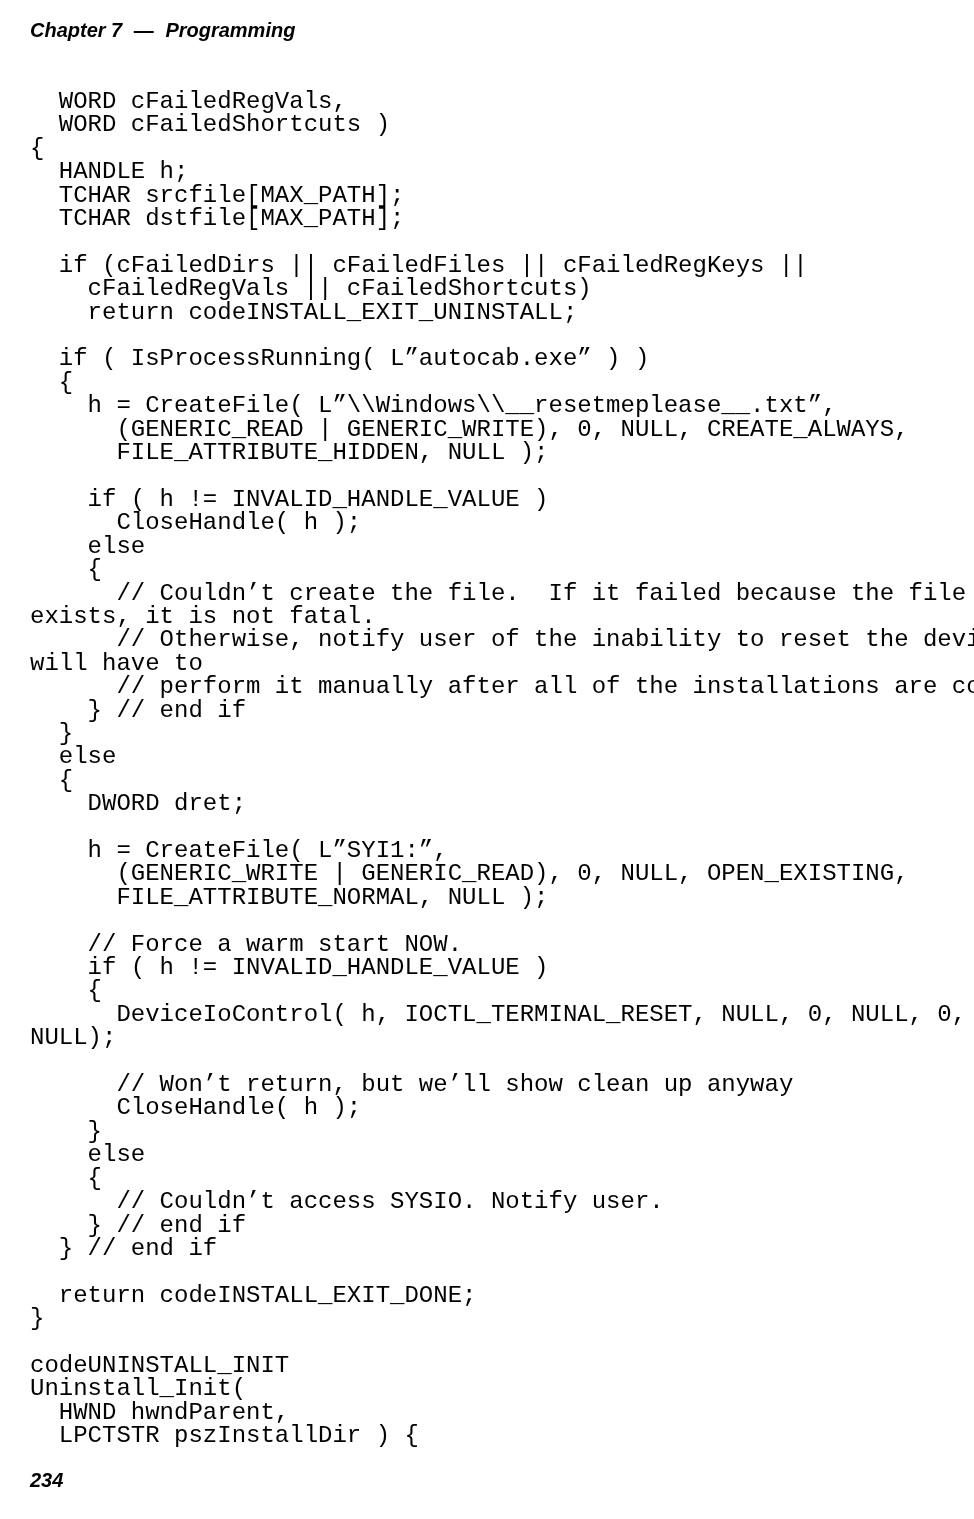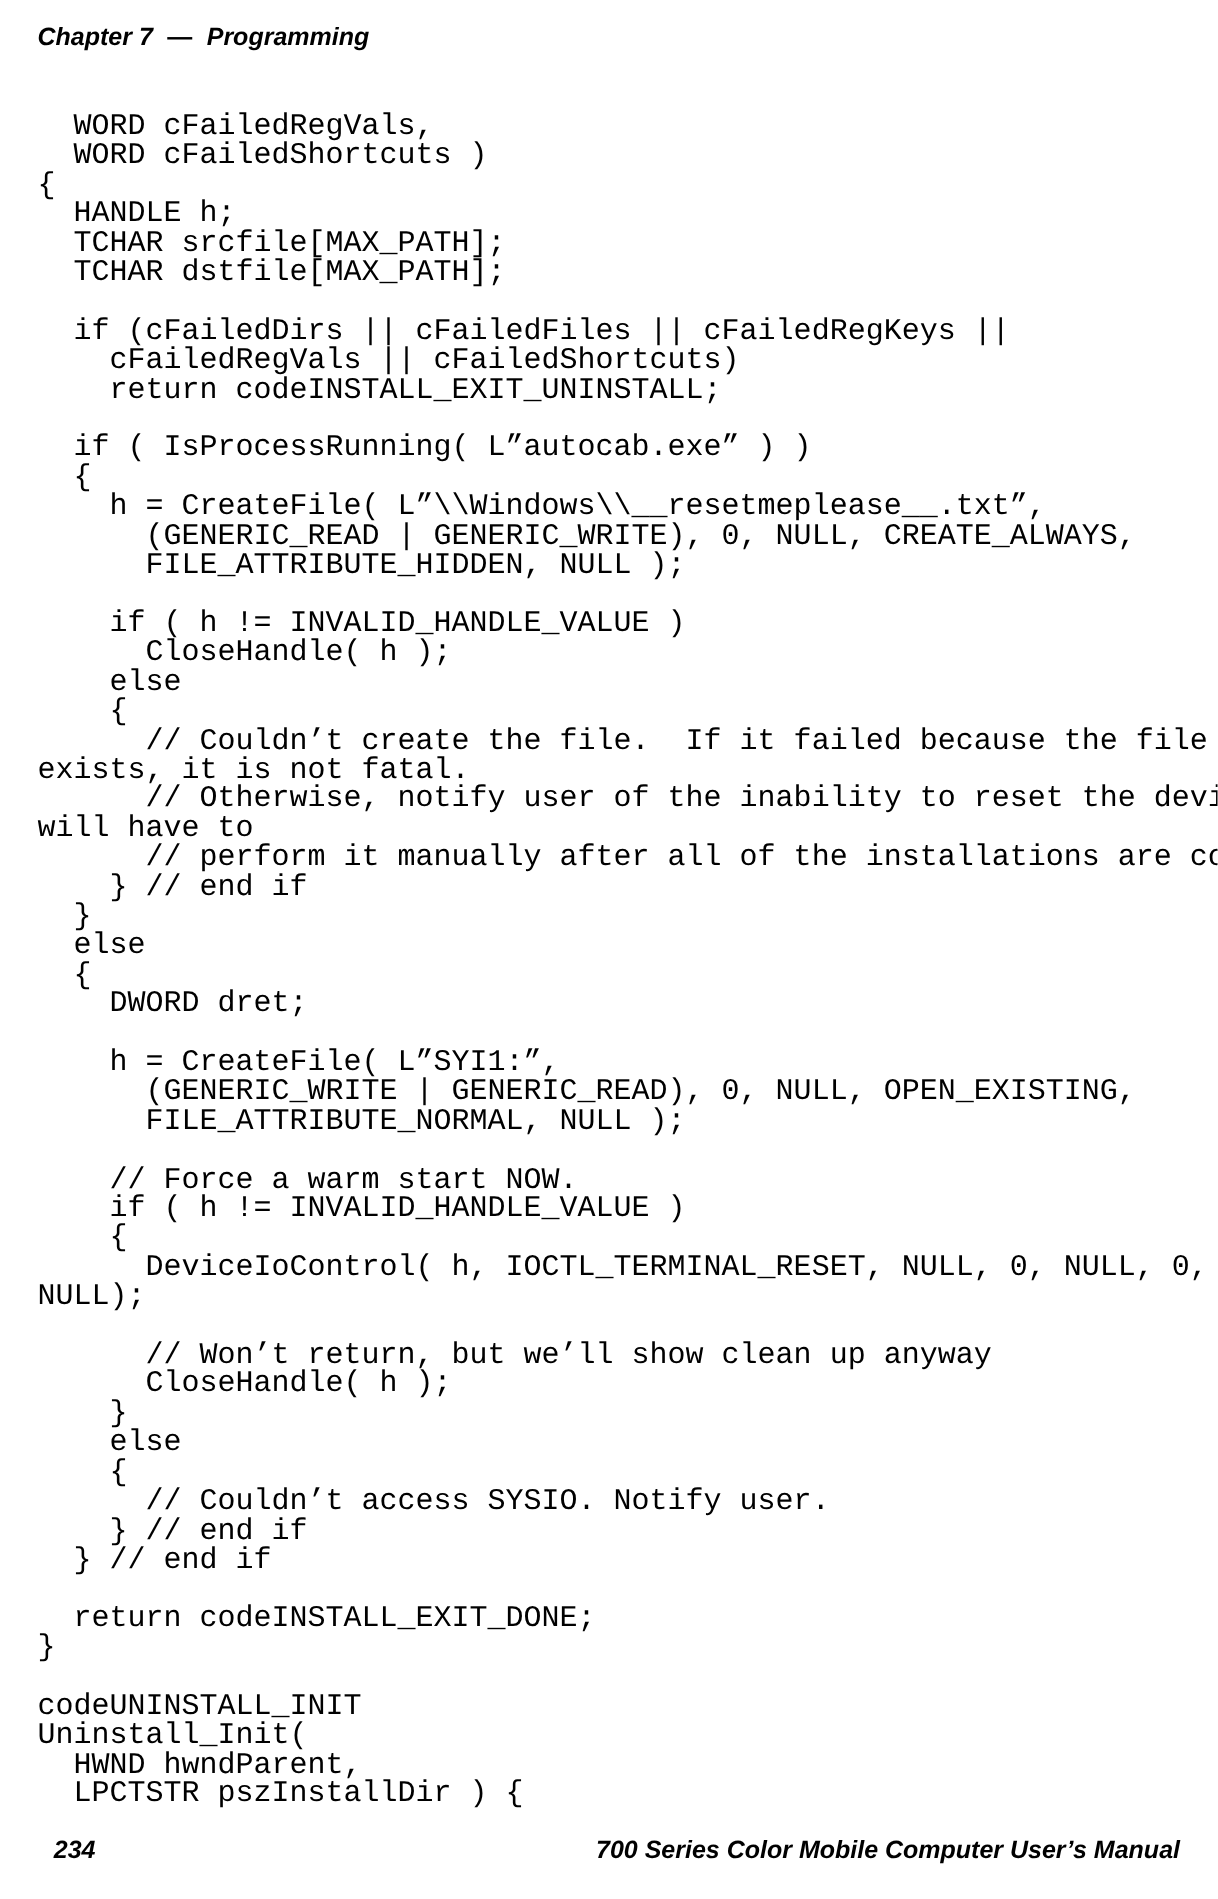--- a/index.html
+++ b/index.html
@@ -51,21 +51,21 @@
     right: 30px;
     font-family: "Segoe UI", "Helvetica Neue", Arial, sans-serif;
     font-weight: 700;
     font-style: italic;
     font-size: 20px;
     color: #000;
     display: flex;
     justify-content: space-between;
     align-items: baseline;
   }
-  .footer .pagenum { font-style: italic; margin-left: 13px; }
+  .footer .pagenum { font-style: italic; }
 </style>
 </head>
 <body>
 
 <div class="page">
 
   <div class="running-head">
     <span class="chapter">Chapter 7</span>
     <span class="dash">—</span>
     <span>Programming</span>
@@ -125,16 +125,15 @@
   return codeINSTALL_EXIT_DONE;
 }
 
 codeUNINSTALL_INIT
 Uninstall_Init(
   HWND hwndParent,
   LPCTSTR pszInstallDir ) {</div>
 
   <div class="footer">
     <span class="pagenum">234</span>
-    <span>700 Series Color Mobile Computer User’s Manual</span>
   </div>
 
 </div>
 
 </body></html>

